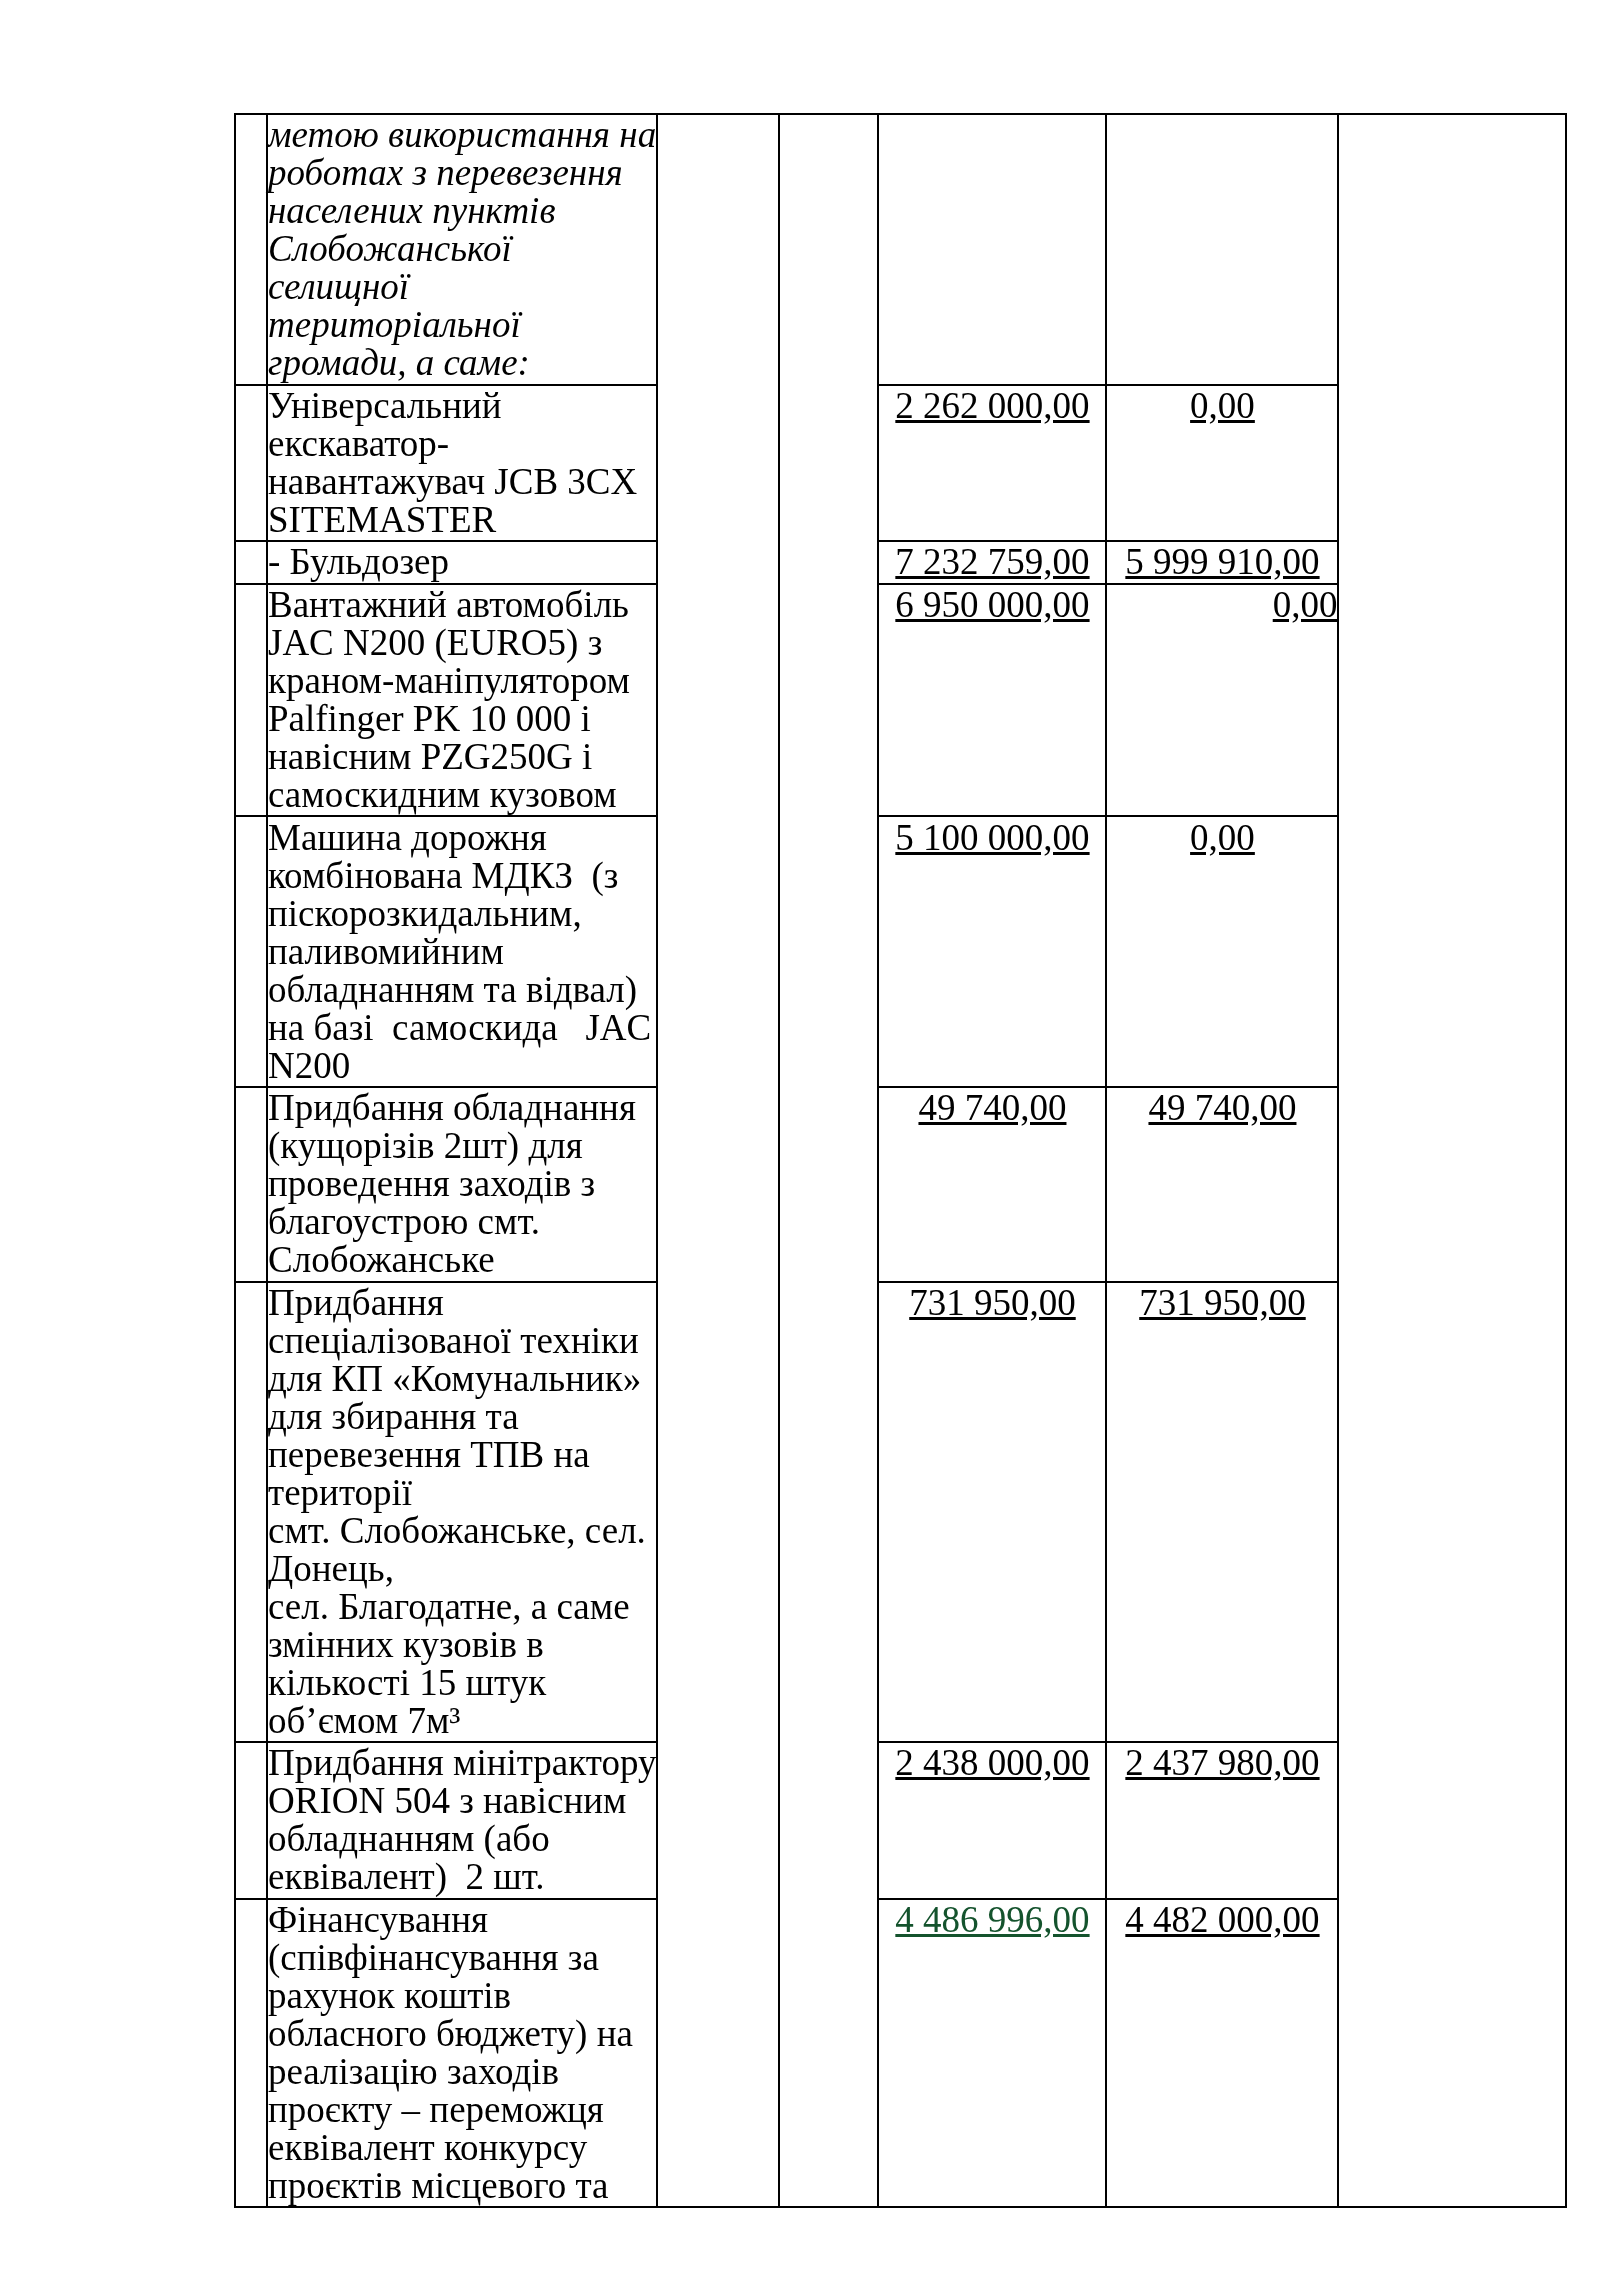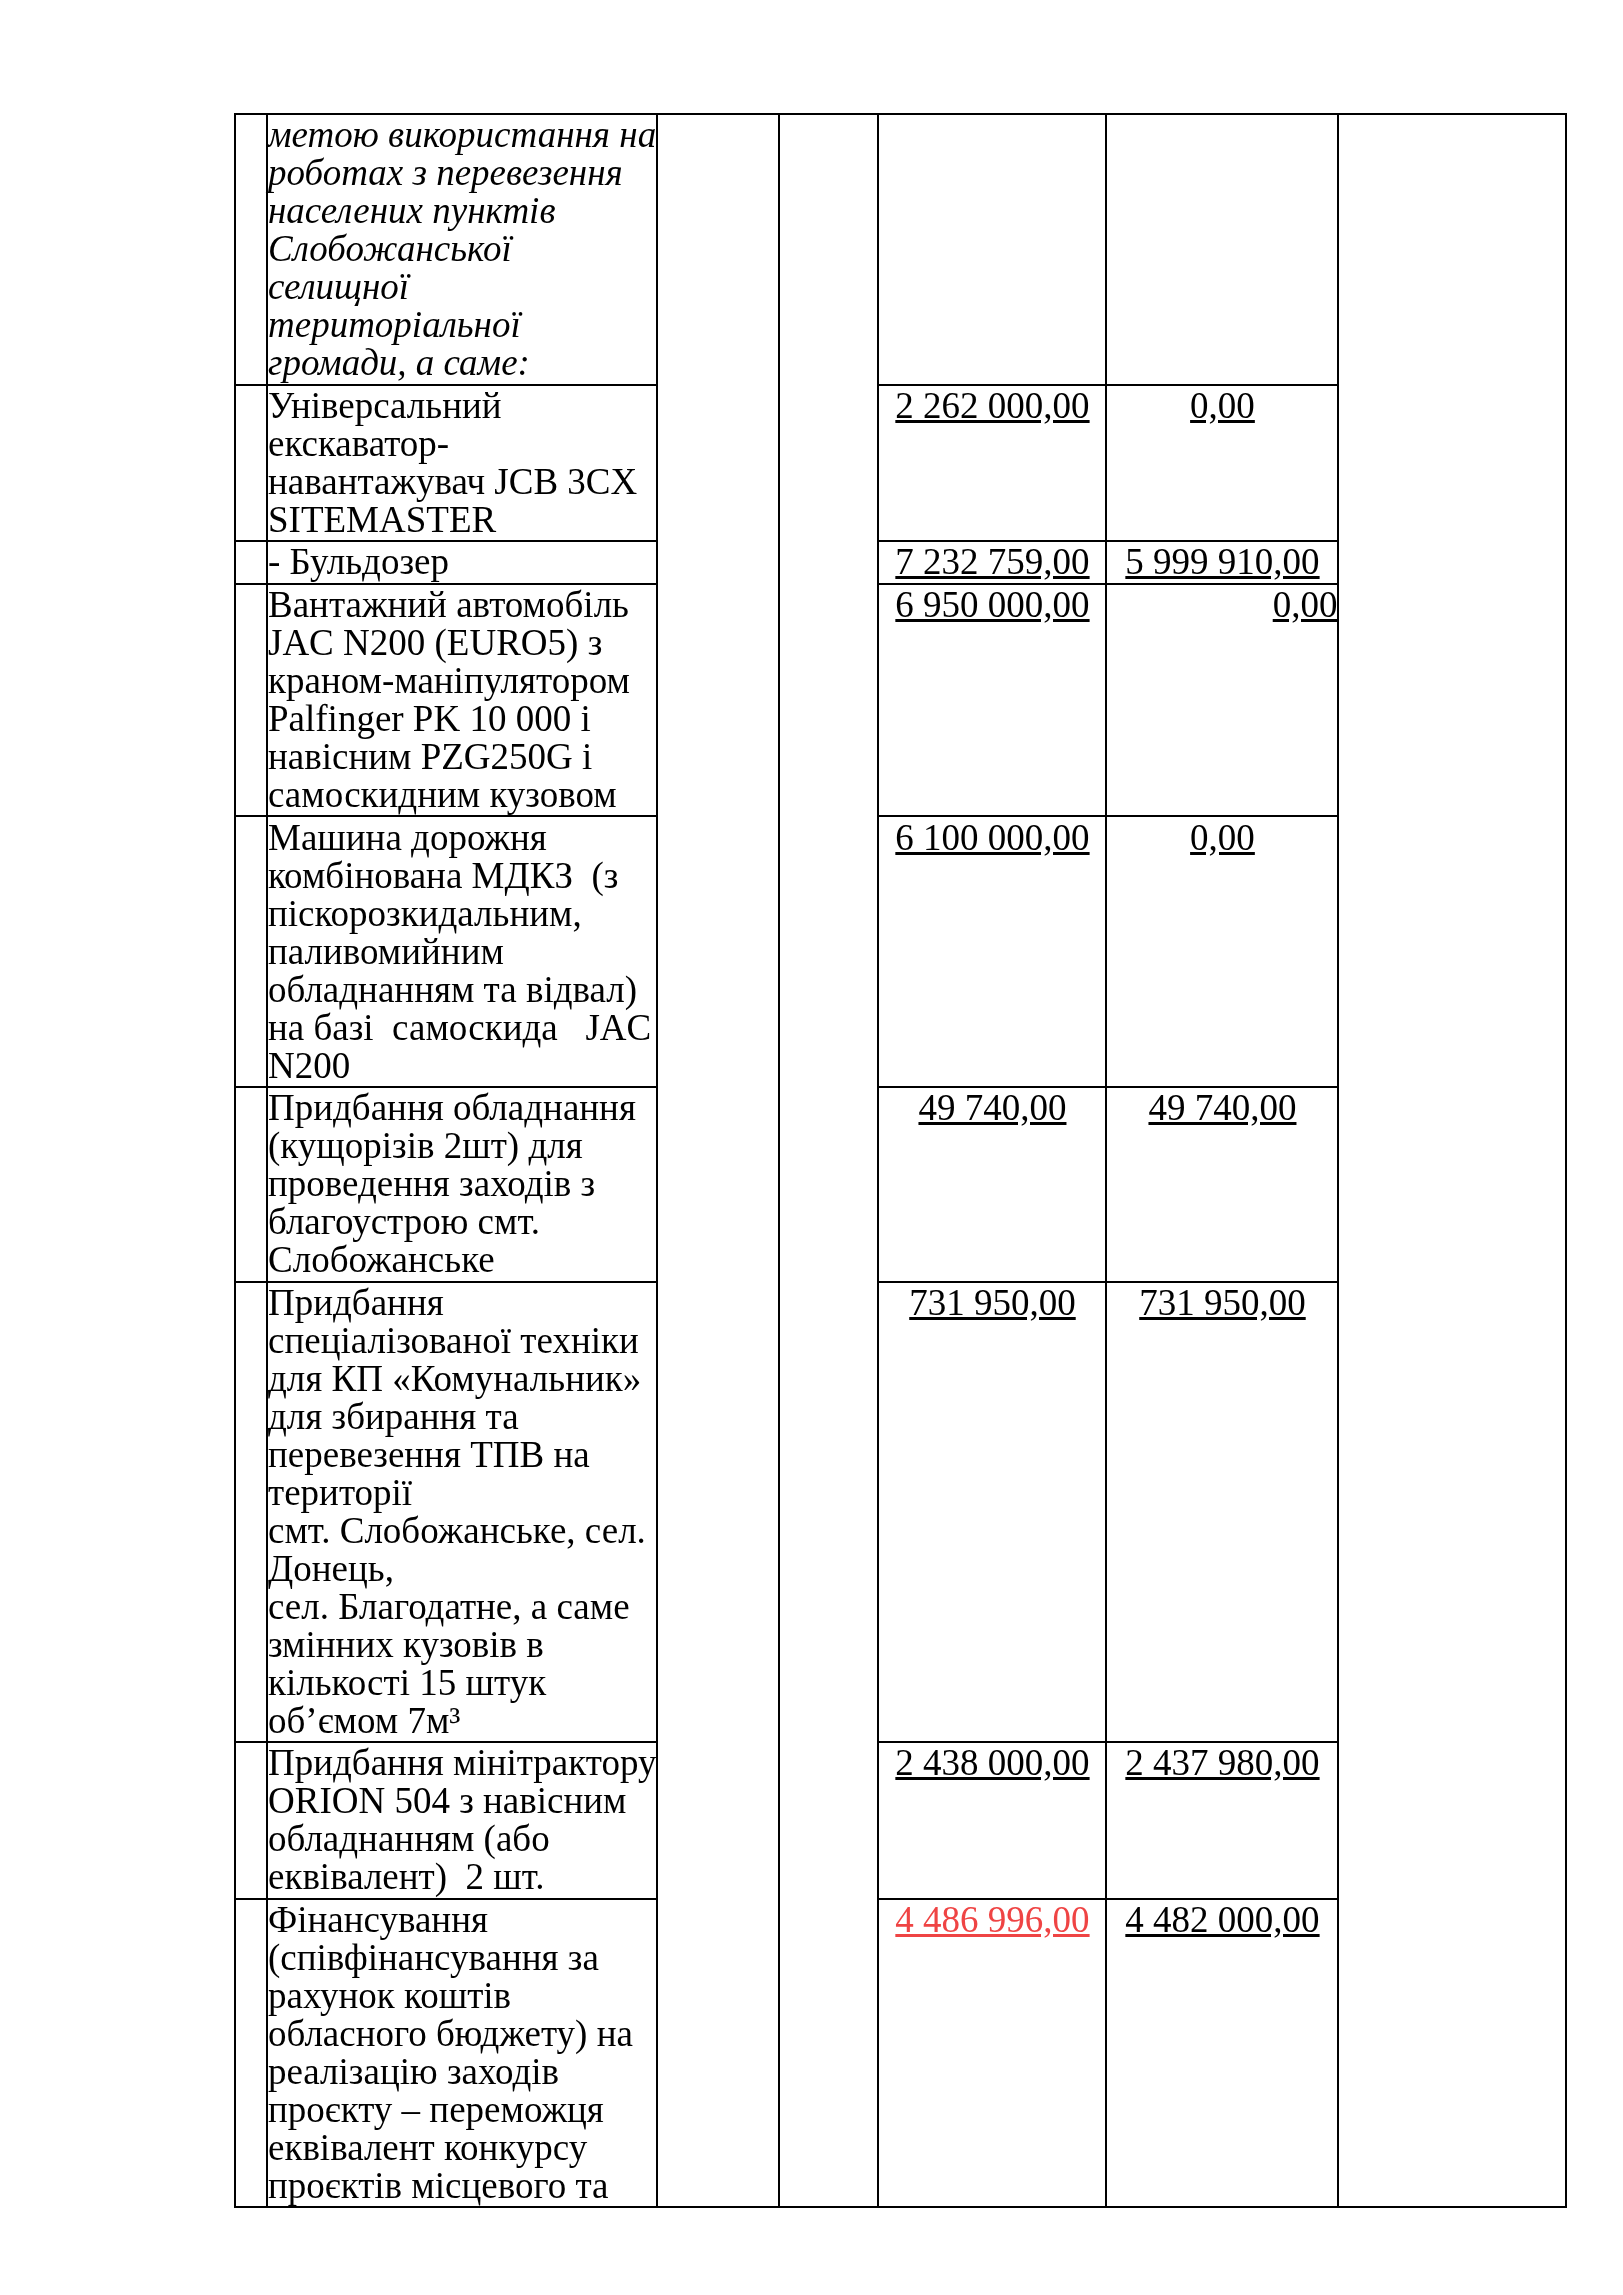--- a/index.html
+++ b/index.html
@@ -108,21 +108,21 @@
           <td class="c0"></td>
           <td class="desc">
             <div class="tline">Машина дорожня</div>
             <div class="tline">комбінована МДКЗ  (з</div>
             <div class="tline">піскорозкидальним,</div>
             <div class="tline">паливомийним</div>
             <div class="tline">обладнанням та відвал)</div>
             <div class="tline">на базі  самоскида   JAC</div>
             <div class="tline">N200</div>
           </td>
-          <td class="amount">6 100 000,00</td>
+          <td class="amount">5 100 000,00</td>
           <td class="amount">0,00</td>
         </tr>
         <tr>
           <td class="c0"></td>
           <td class="desc">
             <div class="tline">Придбання обладнання</div>
             <div class="tline">(кущорізів 2шт) для</div>
             <div class="tline">проведення заходів з</div>
             <div class="tline">благоустрою смт.</div>
             <div class="tline">Слобожанське</div>
@@ -165,19 +165,19 @@
           <td class="desc">
             <div class="tline">Фінансування</div>
             <div class="tline">(співфінансування за</div>
             <div class="tline">рахунок коштів</div>
             <div class="tline">обласного бюджету) на</div>
             <div class="tline">реалізацію заходів</div>
             <div class="tline">проєкту – переможця</div>
             <div class="tline">еквівалент конкурсу</div>
             <div class="tline">проєктів місцевого та</div>
           </td>
-          <td class="amount" style="color: #ef4444;">4 486 996,00</td>
+          <td class="amount" style="color: #14532d;">4 486 996,00</td>
           <td class="amount">4 482 000,00</td>
         </tr>
       </tbody>
   </table>
 </div>
 
 
 </body></html>

